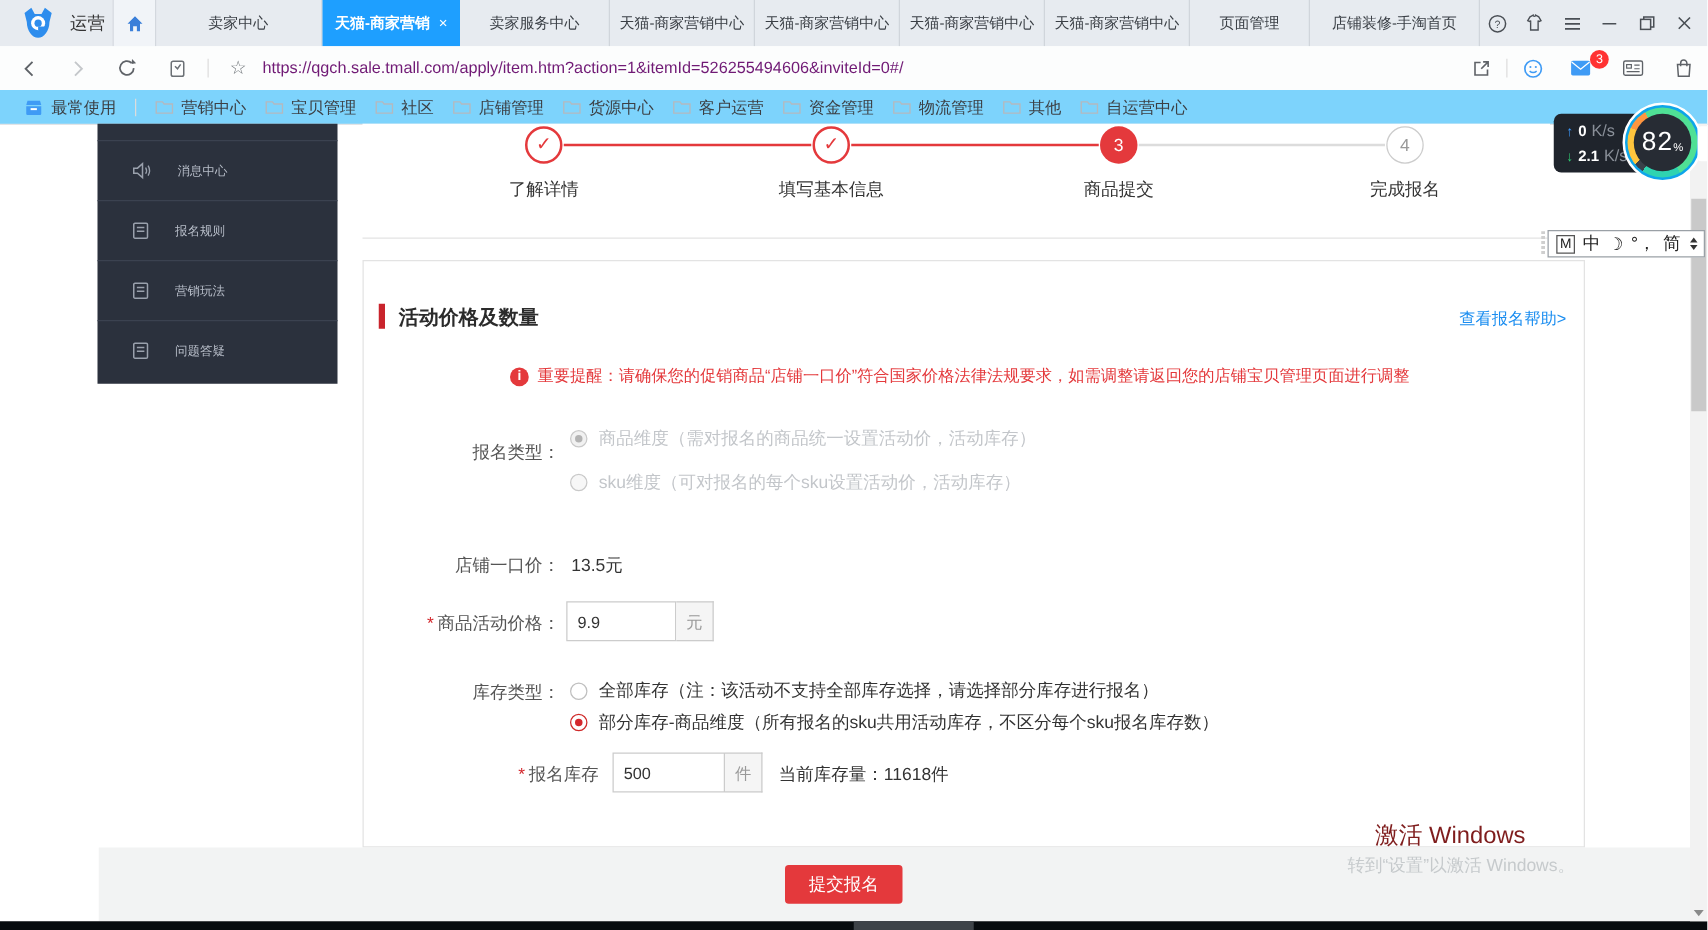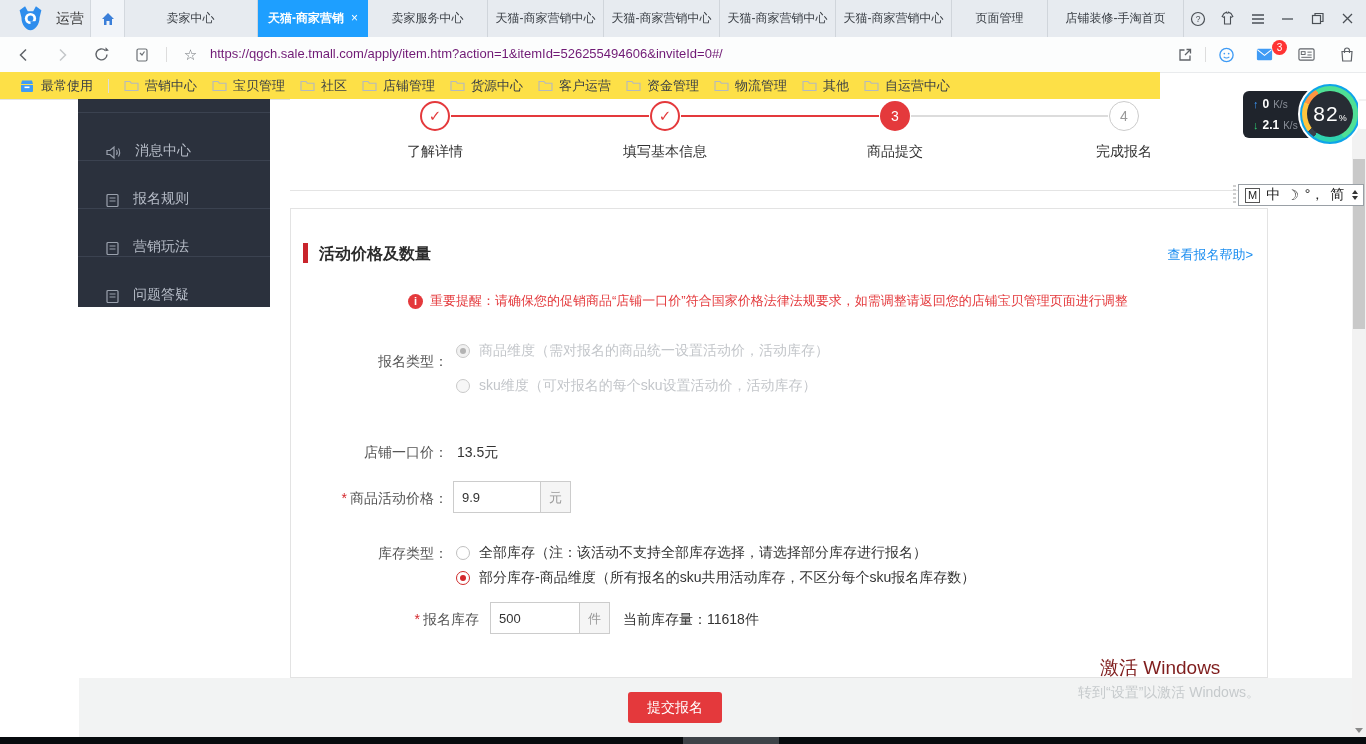--- a/index.html
+++ b/index.html
@@ -27,30 +27,30 @@
   
   .navbar{position:absolute;left:0;top:37px;width:1366px;height:35px;background:#fcfdfd;border-bottom:1px solid #e9ebed;}
   .nav-ic{position:absolute;top:9px;width:17px;height:17px;display:flex;align-items:center;justify-content:center;}
   .vline{position:absolute;top:10px;width:1px;height:15px;background:#ddd;}
   .url{position:absolute;left:210px;top:0;height:34px;line-height:34px;font-size:13px;color:#701a75;}
   .glyph-star{font-size:15px;color:#6b7075;line-height:17px;}
   .mail-badge{position:absolute;left:1272px;top:3px;min-width:15px;height:15px;border-radius:8px;background:#f33;
               color:#fff;font-size:10px;line-height:15px;text-align:center;padding:0 2px;box-sizing:border-box;}
 
   
-  .bookmarks{position:absolute;left:0;top:72px;width:1160px;height:27px;background:#fde047;
+  .bookmarks{position:absolute;left:0;top:72px;width:1366px;height:27px;background:#7dd3fc;
              border-bottom:1px solid #e2e4e6;display:flex;align-items:center;font-size:13px;color:#3c4045;}
   .bm-most{display:flex;align-items:center;gap:7px;margin-left:20px;}
   .bm-div{width:1px;height:14px;background:#dcdcdc;margin:0 15px;}
   .bm-item{display:flex;align-items:center;gap:6px;margin-right:15px;}
 
   
   .sidebar{position:absolute;left:78px;top:99px;width:192px;height:208px;background:#2b313d;box-sizing:border-box;padding-top:13px;}
-  .side-item{height:47px;display:flex;align-items:flex-end;gap:13px;padding-left:27px;
-             border-top:1px solid #3b4250;color:#b7bdc8;font-size:14px;}
+  .side-item{height:47px;display:flex;align-items:center;gap:20px;padding-left:27px;
+             border-top:1px solid #3b4250;color:#b7bdc8;font-size:10px;}
 
   
   .steps{position:absolute;left:290px;top:99px;width:950px;height:91px;border-bottom:1px solid #e4e4e4;background:#fff;}
   .conn{position:absolute;top:16px;height:2px;}
   .conn.red{background:#e4393c;}  .conn.gray{background:#dcdcdc;}
   .circle{position:absolute;top:2px;width:30px;height:30px;border-radius:50%;box-sizing:border-box;text-align:center;}
   .circle.done{border:2px solid #e4393c;color:#e4393c;line-height:25px;font-size:15px;background:#fff;}
   .circle.current{background:#e4393c;color:#fff;line-height:30px;font-size:14px;}
   .circle.todo{border:1px solid #ccc;color:#999;line-height:28px;font-size:14px;background:#fff;}
   .step-label{position:absolute;top:44px;width:150px;text-align:center;font-size:14px;color:#333;}
@@ -99,21 +99,21 @@
   .thumb{position:absolute;left:1px;top:60px;width:12px;height:170px;background:#c9c9c9;}
   .sb-arrow{position:absolute;left:3px;bottom:4px;width:0;height:0;border-left:4px solid transparent;
             border-right:4px solid transparent;border-top:5px solid #8a8a8a;}
 
   
   .net-pill{position:absolute;left:1243px;top:91px;width:80px;height:47px;background:#1f242c;
             border-radius:6px 0 0 6px;display:flex;flex-direction:column;justify-content:space-evenly;
             padding-left:10px;box-sizing:border-box;}
   .net-row{display:flex;align-items:baseline;gap:4px;font-size:12px;color:#fff;}
   .net-arrow{font-size:11px;}
-  .net-unit{font-size:10px;color:#8a9099;}
+  .net-unit{font-size:13px;color:#8a9099;}
   .gauge{position:absolute;left:1298px;top:82px;width:64px;height:64px;border-radius:50%;
          background:#0ea5e9;border:2px solid #fff;box-sizing:border-box;}
   .gauge-ring{position:absolute;left:2px;top:2px;right:2px;bottom:2px;border-radius:50%;
     background:conic-gradient(from 0deg,#4fe095 0deg 150deg,#2fd3b0 150deg 215deg,#3a4049 215deg 232deg,
                #ffc53d 232deg 295deg,#ff9640 295deg 330deg,#4fe095 330deg 360deg);}
   .gauge-core{position:absolute;left:7px;top:7px;right:7px;bottom:7px;border-radius:50%;background:#272c34;
               display:flex;align-items:center;justify-content:center;color:#fff;}
   .gauge-core .pct{font-size:21px;letter-spacing:1px;}
   .gauge-core .pct-unit{font-size:9px;margin-top:7px;}
   .edge-notch{position:absolute;left:1358px;top:101px;width:8px;height:28px;background:#fff;border-radius:3px 0 0 3px;}

